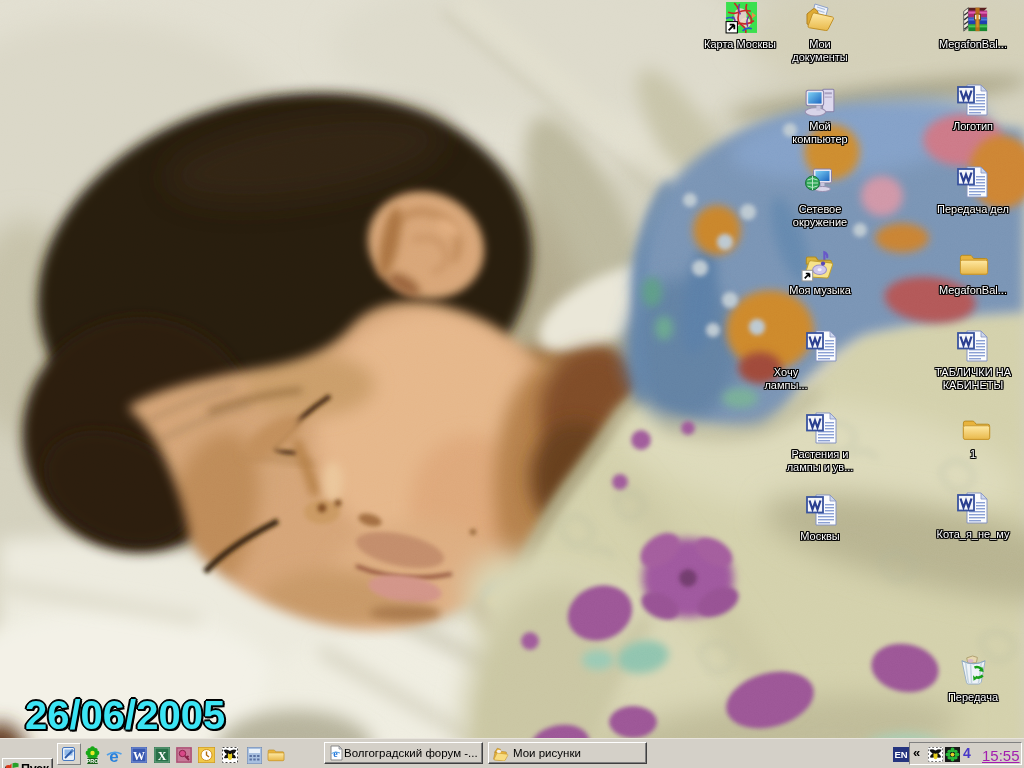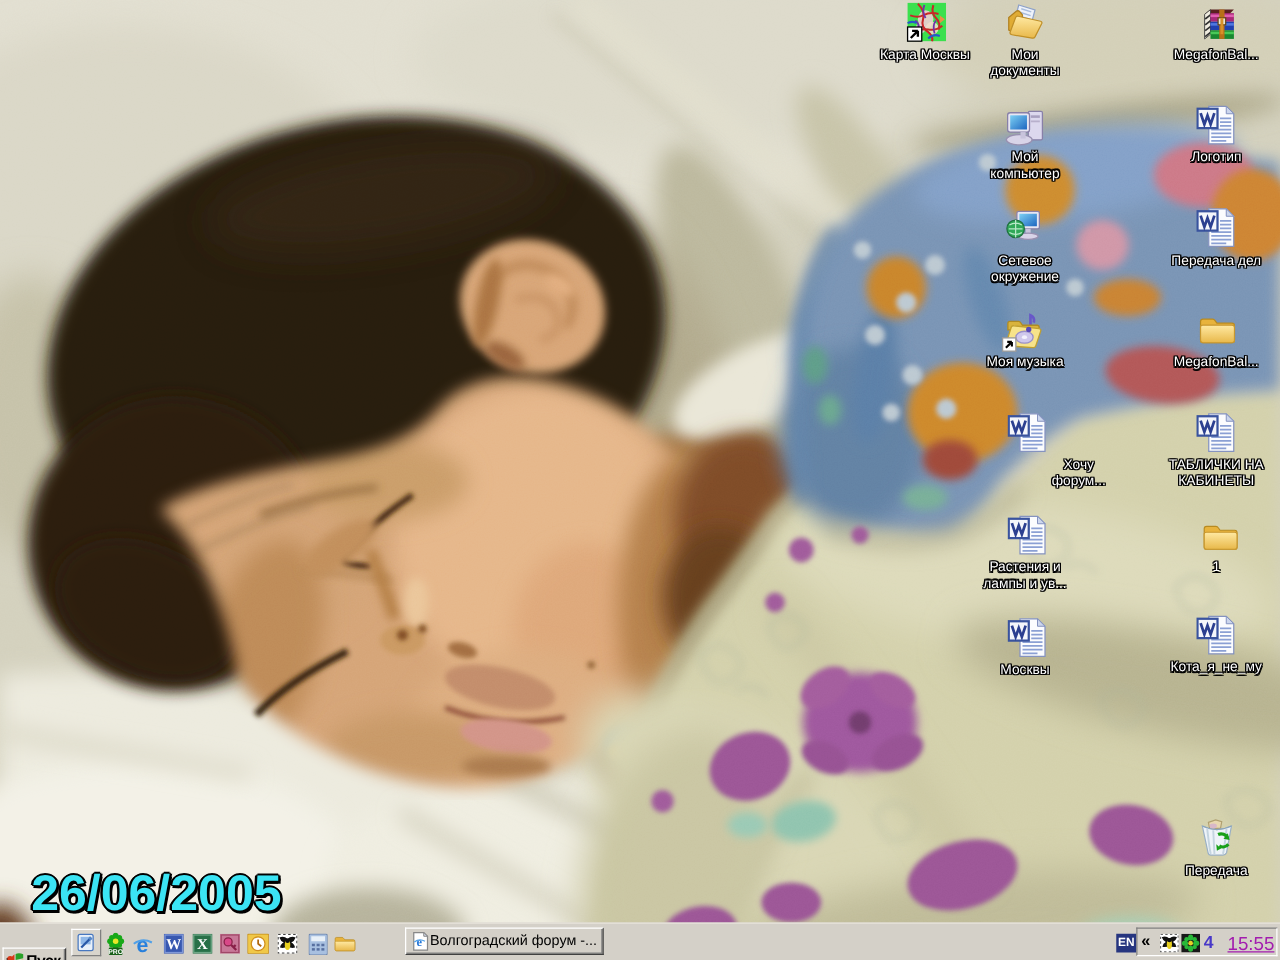--- a/index.html
+++ b/index.html
@@ -342,21 +342,21 @@
       <use href="#smusic"></use>
     </svg>
 <div class="lb" style="left:765px;top:284px"><span>Моя музыка</span></div>
 <svg class="ic" style="left:958px;top:249px;width:32px;height:31px">
       <use href="#sfolder"></use>
     </svg>
 <div class="lb" style="left:918px;top:284px"><span>MegafonBal...</span></div>
 <svg class="ic" style="left:806px;top:330px;width:32px;height:32px">
       <use href="#sword"></use>
     </svg>
-<div class="lb" style="left:808px;top:366px"><span>Хочу</span><br><span>форум...</span></div>
+<div class="lb" style="left:731px;top:366px"><span>Хочу</span><br><span>лампы...</span></div>
 <svg class="ic" style="left:957px;top:330px;width:32px;height:32px">
       <use href="#sword"></use>
     </svg>
 <div class="lb" style="left:918px;top:366px"><span>ТАБЛИЧКИ НА</span><br><span>КАБИНЕТЫ</span></div>
 <svg class="ic" style="left:806px;top:412px;width:32px;height:32px">
       <use href="#sword"></use>
     </svg>
 <div class="lb" style="left:765px;top:448px"><span>Растения и</span><br><span>лампы и ув...</span></div>
 <svg class="ic" style="left:961px;top:415px;width:31px;height:30px">
       <use href="#sfolder"></use>
@@ -461,20 +461,29 @@
     </svg>
 <div class="tbtn" style="left:324px;width:159px;">
 <svg width="16" height="16" viewBox="0 0 16 16" style="flex:none">
         <path d="M3,1 L11,1 L14,4 L14,15 L3,15 Z" fill="#fff" stroke="#888"></path>
         <path d="M11,1 L11,4 L14,4 Z" fill="#d0d8e8" stroke="#888" stroke-width="0.8"></path>
         <text x="7.5" y="12" font-size="10" font-weight="bold" fill="#2878d8" text-anchor="middle" font-family="Liberation Serif">e</text>
         <path d="M3.5,8.5 Q7.5,5.5 12,8" stroke="#50a0e8" stroke-width="1" fill="none"></path>
       </svg>
 <span style="margin-left:0">Волгоградский форум -...</span>
     </div>
+<div class="tbtn" style="left:488px;width:159px;">
+<svg width="17" height="15" viewBox="0 0 32 28" style="flex:none">
+        <path d="M3,24 L6,10 Q6.4,8.6 8,8.8 L26,11 Q27.6,11.3 27.2,13 L24,26 Q23.6,27.4 22,27.2 L5,25.8 Q3.2,25.6 3,24 Z" fill="#e8b33c" stroke="#b08020"></path>
+        <path d="M5,12 L10,4 L16,6 L14,12 Z" fill="#e8b33c" stroke="#b08020"></path>
+        <path d="M4,24.5 L9,14 Q9.6,12.8 11,13 L29,15.5 Q30.5,16 29.8,17.5 L24.5,27 Q23.8,28.2 22.3,28 L5.5,26.3 Q4,26 4,24.5 Z" fill="#f8dc80" stroke="#c09028"></path>
+        <ellipse cx="13" cy="10" rx="4" ry="3" fill="#f8f8ff" opacity="0.9"></ellipse>
+      </svg>
+<span style="margin-left:4px">Мои рисунки</span>
+    </div>
 <div style="position:absolute;left:893px;top:8px;width:16px;height:15px;background:#26357f;color:#fff;font-size:9.5px;font-weight:bold;text-align:center;line-height:15px;">EN</div>
 <div style="position:absolute;left:909px;top:3px;width:113px;height:23px;border:1px solid #808080;border-right-color:#fff;border-bottom-color:#fff;"></div>
 <div style="position:absolute;left:913px;top:6px;font-size:13px;font-weight:bold;">«</div>
 <svg style="position:absolute;left:928px;top:8px" width="15" height="15" viewBox="0 0 16 16">
       <rect width="16" height="16" fill="#fff"></rect>
       <rect x="0.5" y="0.5" width="15" height="15" fill="none" stroke="#666" stroke-dasharray="2,2"></rect>
       <path d="M8,4 Q5,1.5 1.5,3 Q2.5,6 5,7 Q2.5,8 2,11 Q5,12 8,10 Q11,12 14,11 Q13.5,8 11,7 Q13.5,6 14.5,3 Q11,1.5 8,4" fill="#101010"></path>
       <ellipse cx="8" cy="9" rx="2.2" ry="4" fill="#e8d020"></ellipse>
       <circle cx="8" cy="5.5" r="1.8" fill="#101010"></circle>
     </svg>

